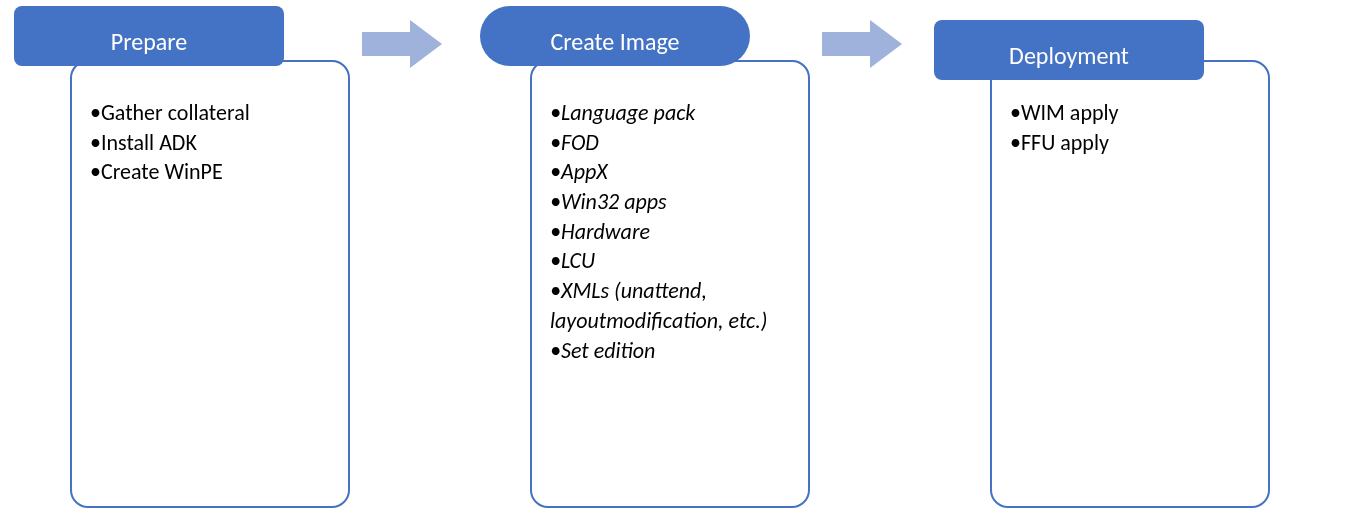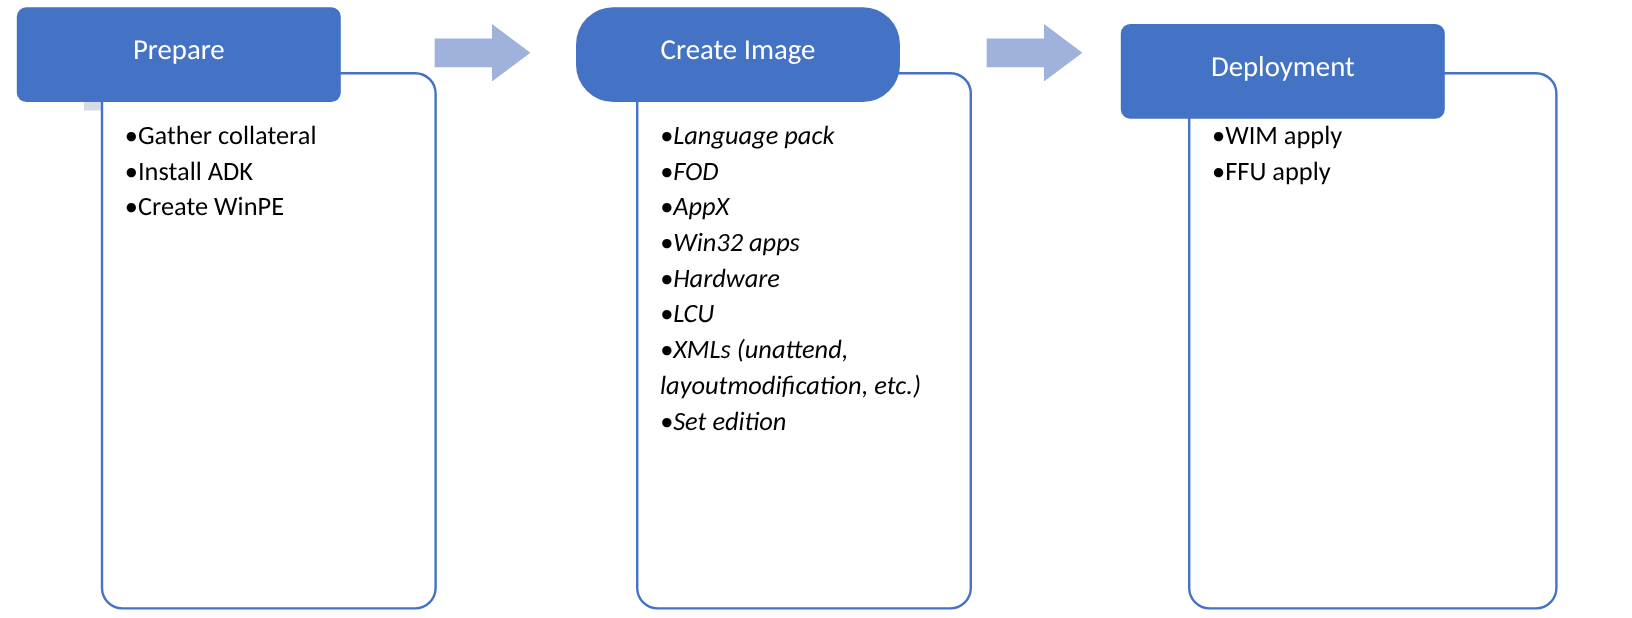--- a/index.html
+++ b/index.html
@@ -9,21 +9,21 @@
     font-family: Calibri, "Segoe UI", Arial, sans-serif;
   }
   .canvas {
     position: relative;
     width: 1360px;
     height: 515px;
   }
   
   .hdr {
     position: absolute;
-    height: 79px;
+    height: 60px;
     border-radius: 8px;
     background: #4472C4;
     color: #ffffff;
     font-size: 24px;
     text-align: center;
     line-height: 72px;
     box-sizing: border-box;
   }
   
   .panel {
@@ -63,21 +63,21 @@
     height: 100%;
     display: block;
   }
 </style>
 </head>
 <body>
 
 <div class="canvas">
 
   <div class="cap" style="left:70px; top:60px; width:280px;"></div>
-  <div class="panel" style="left:70px; top:60px; width:280px; height:448px; padding-top:36px;margin-left:14px;">
+  <div class="panel" style="left:70px; top:60px; width:280px; height:448px; padding-top:36px;">
     <div class="list">
       <div><span>•</span><span>Gather collateral</span></div>
       <div><span>•</span><span>Install ADK</span></div>
       <div><span>•</span><span>Create WinPE</span></div>
     </div>
   </div>
   <div class="hdr" style="left:14px; top:6px; width:270px;">
     <span>Prepare</span>
   </div>
 
@@ -104,21 +104,21 @@
     <span>Create Image</span>
   </div>
 
   <div class="arrow" style="left:822px; top:20px;">
     <svg viewBox="0 0 80 48">
       <polygon points="0,12 48,12 48,0 80,24 48,48 48,36 0,36" fill="#9FB2DB"></polygon>
     </svg>
   </div>
 
   <div class="cap" style="left:990px; top:60px; width:280px;"></div>
-  <div class="panel" style="left:990px; top:60px; width:308px; height:448px; padding-top:36px;">
+  <div class="panel" style="left:990px; top:60px; width:280px; height:448px; padding-top:36px;">
     <div class="list">
       <div><span>•</span><span>WIM apply</span></div>
       <div><span>•</span><span>FFU apply</span></div>
     </div>
   </div>
   <div class="hdr" style="left:934px; top:6px; width:270px;margin-top:14px;">
     <span>Deployment</span>
   </div>
 
 </div>

